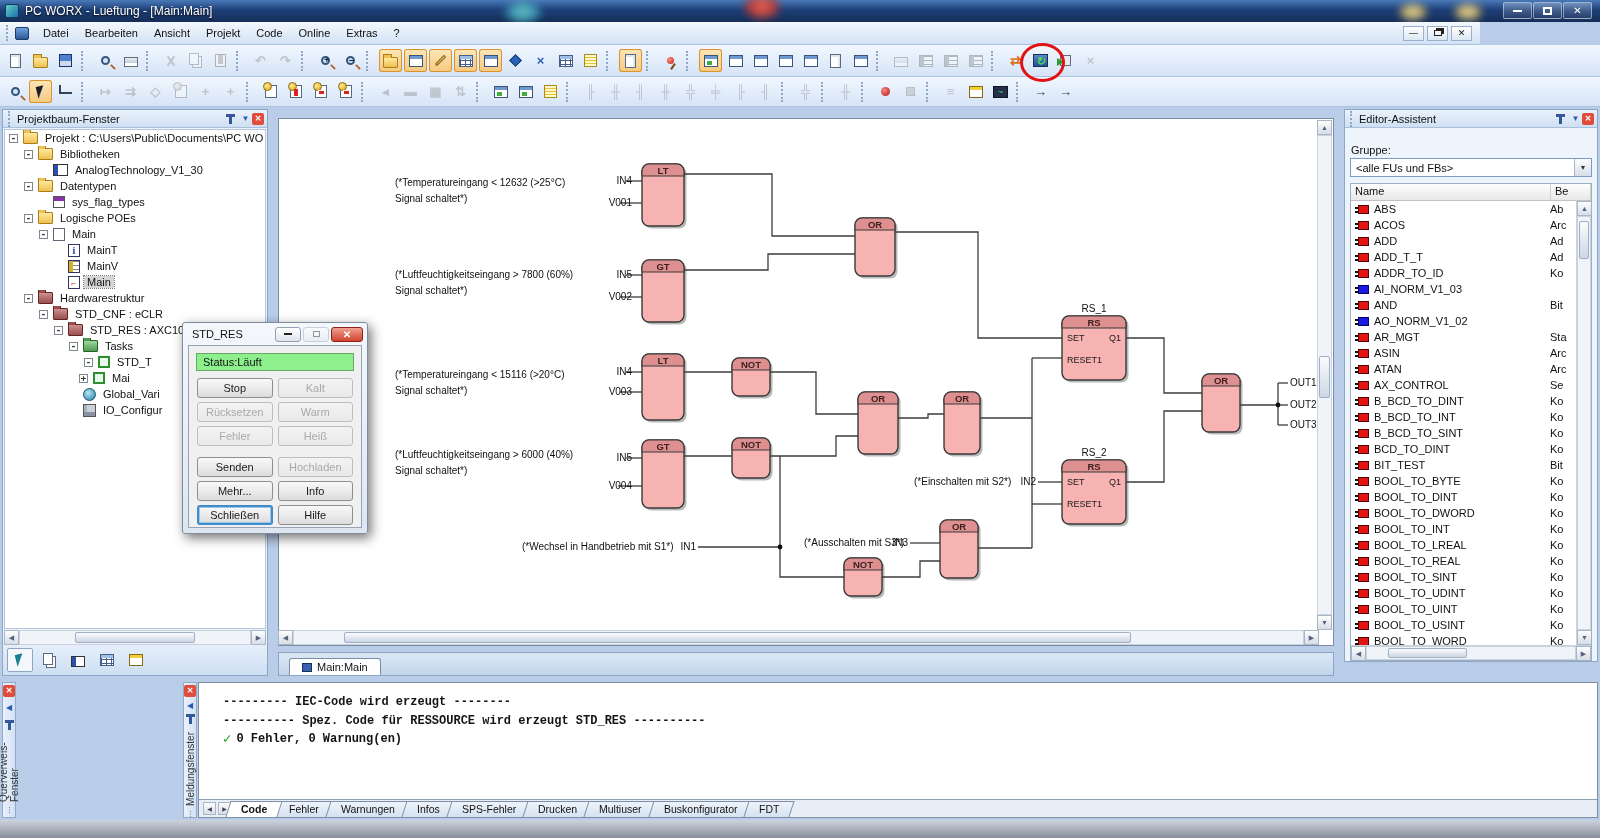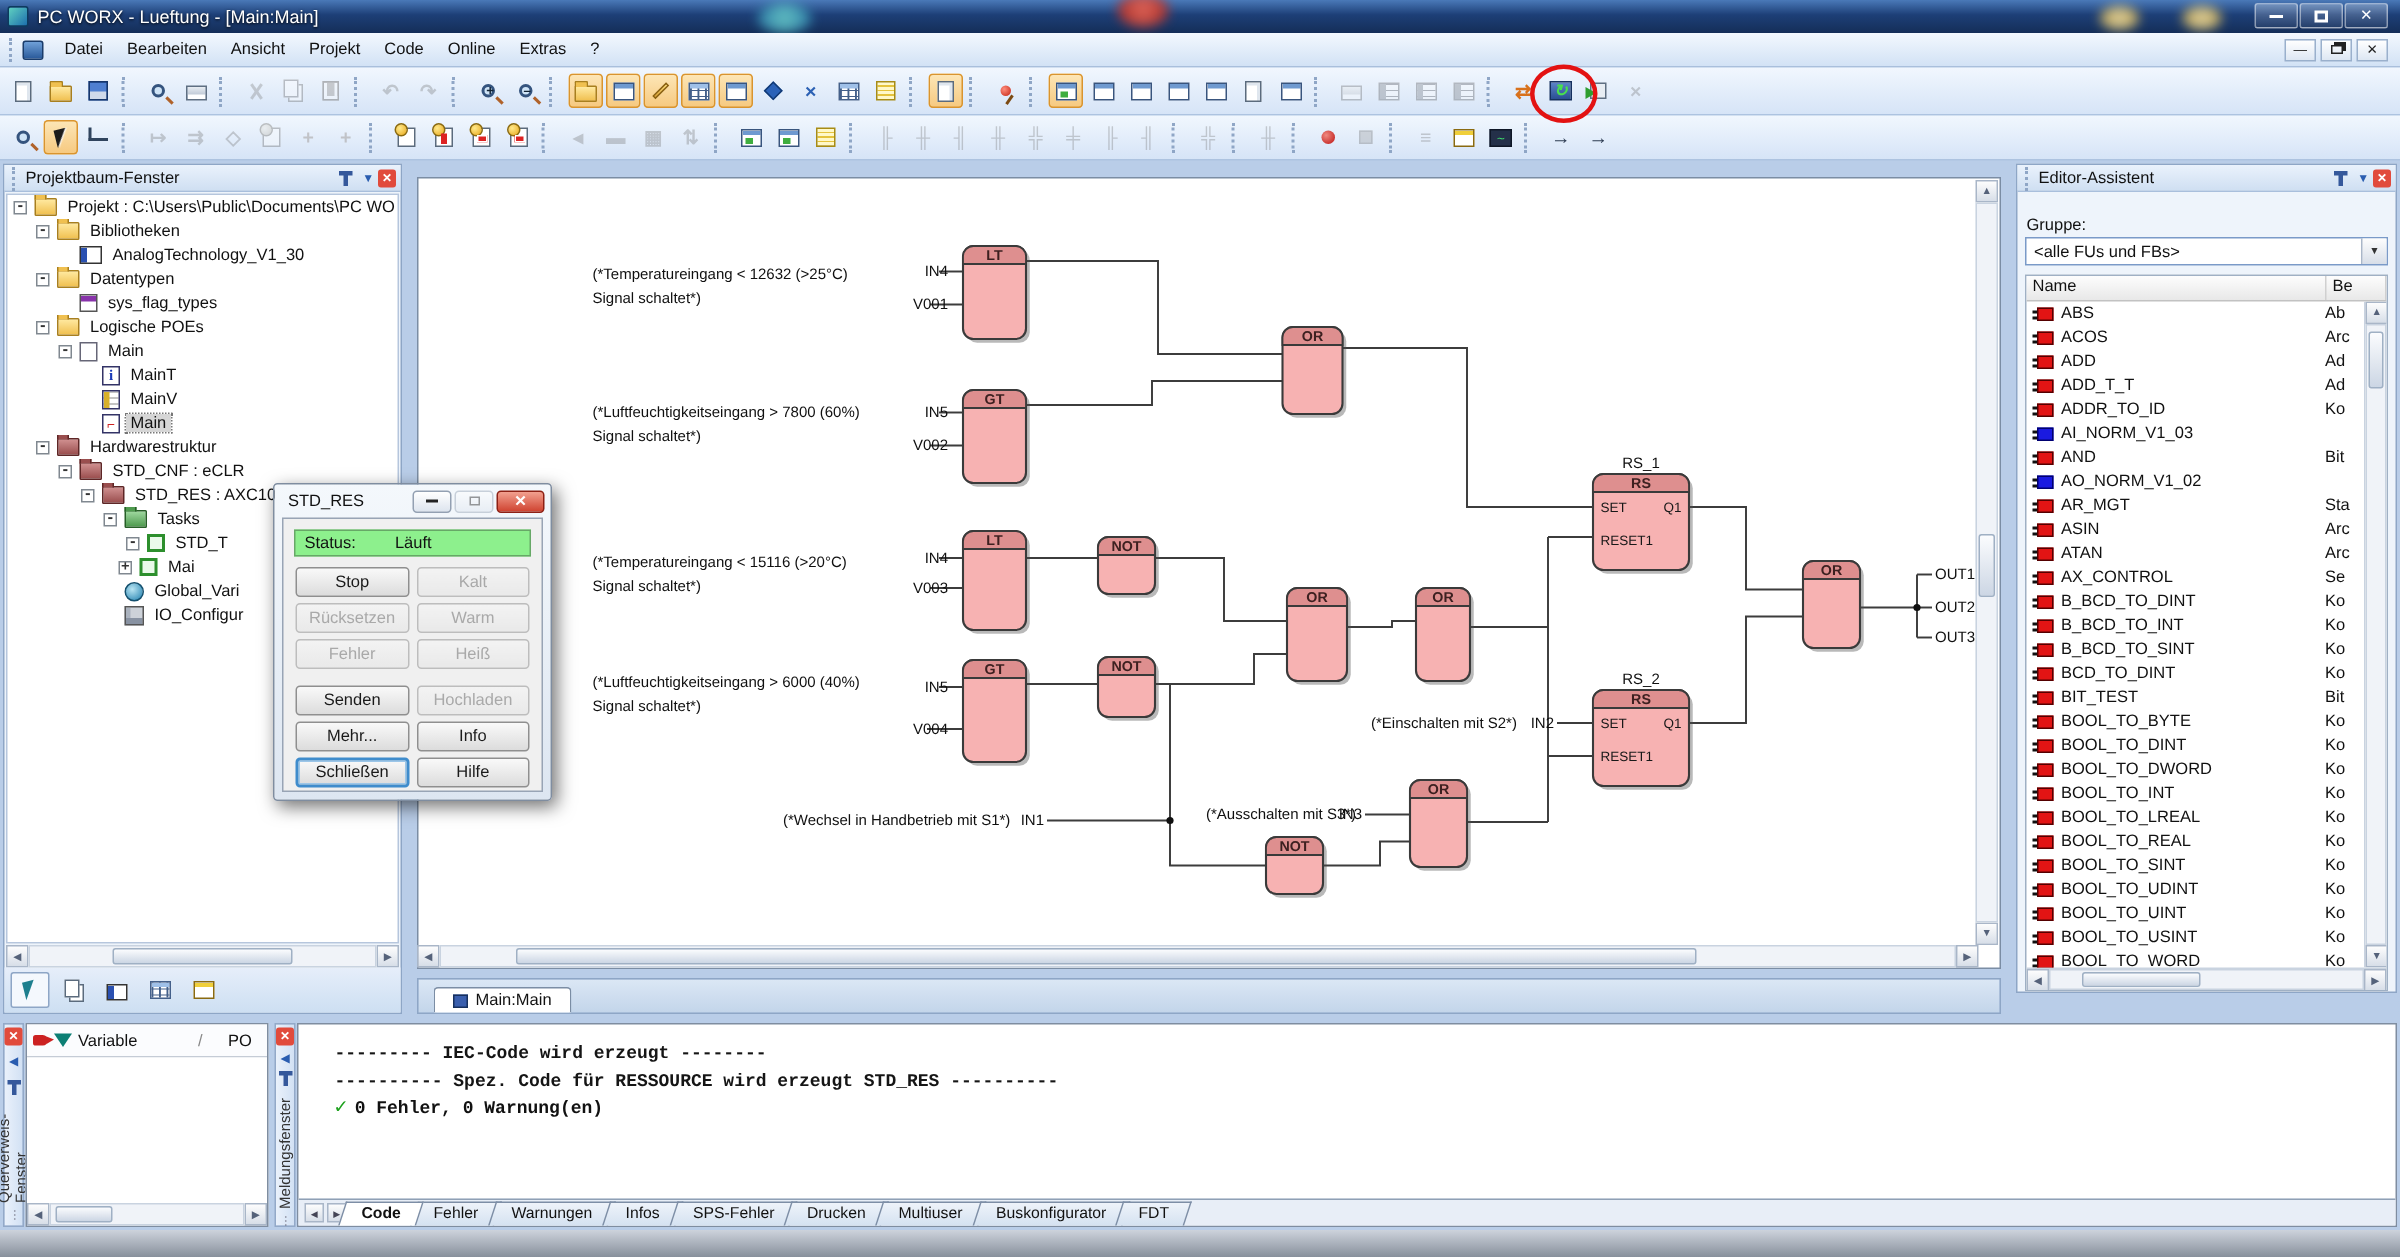--- a/index.html
+++ b/index.html
@@ -12,21 +12,21 @@
   .blob{position:absolute;border-radius:50%;filter:blur(4px);opacity:.85;pointer-events:none}
   .appico{width:14px;height:14px;border-radius:2px;background:linear-gradient(135deg,#5fd0c0,#1d6fae);border:1px solid #0d3a5e;margin-right:6px;flex:none}
   .ttext{font-size:12px;text-shadow:0 1px 2px #000;white-space:nowrap}
   .wctl{position:absolute;right:8px;top:2px;display:flex;gap:1px}
   .wbtn{width:29px;height:17px;border:1px solid rgba(255,255,255,.45);border-radius:2px;background:linear-gradient(rgba(255,255,255,.28),rgba(255,255,255,.06));display:flex;align-items:center;justify-content:center;color:#fff;font-size:10px;line-height:1}
   .wbtn i{display:block}
   .i-min{width:9px;height:2px;background:#fff}
   .i-max{width:9px;height:8px;border:2px solid #fff}
 
   
-  .menubar{position:absolute;left:0;top:22px;width:1600px;height:23px;background:linear-gradient(#f3f8fe,#d2e2f5);border-bottom:1px solid #a9bfdc;display:flex;align-items:center;padding-left:4px}
+  .menubar{position:absolute;left:0;top:22px;width:1480px;height:23px;background:linear-gradient(#f3f8fe,#d2e2f5);border-bottom:1px solid #a9bfdc;display:flex;align-items:center;padding-left:4px}
   .grip{width:4px;height:16px;border-left:2px dotted #8fa6c6;margin:0 5px 0 2px}
   .mico{width:14px;height:13px;background:linear-gradient(#6fa0d8,#2a5a9a);border:1px solid #1a3c6a;border-radius:2px;margin-right:6px}
   .mitem{padding:3px 8px;border-radius:2px;color:#101010}
   .mdictl{margin-left:auto;display:flex;gap:3px;padding-right:8px}
   .mdibtn{width:21px;height:15px;border:1px solid #9ab0cc;background:linear-gradient(#fff,#dde7f3);display:flex;align-items:center;justify-content:center;color:#222;font-size:9px}
   .i-rest{width:8px;height:6px;border:1px solid #222;box-shadow:2px -2px 0 -0px #222}
 
   
   .tb{position:absolute;left:0;width:1600px;display:flex;align-items:center;background:linear-gradient(#f1f7fe,#d6e4f7);border-bottom:1px solid #adc3e0;padding:1px 3px}
   .tb1{top:45px;height:32px}.tb2{top:77px;height:30px}
@@ -175,21 +175,21 @@
   #dlg{position:absolute;left:182px;top:322px;width:186px;height:212px;z-index:40;background:linear-gradient(#f4f8fc,#dde6f1);border:1px solid #7f8da0;border-radius:3px;box-shadow:3px 4px 12px rgba(0,0,0,.55)}
   .dtitle{height:22px;display:flex;align-items:center;padding:0 4px 0 9px;font-size:11px;color:#111}
   .dtitle .cap{flex:1}
   .dtb{width:26px;height:15px;border:1px solid #93a0b2;border-radius:3px;background:linear-gradient(#ffffff,#dde4ee);display:flex;align-items:center;justify-content:center;margin-left:2px}
   .dtb i{width:8px;height:2px;background:#222;display:block}
   .dtb.drest{opacity:.45}
   .dtb.drest i{width:7px;height:6px;border:1px solid #222;background:none}
   .dtb.dclose{width:32px;background:linear-gradient(#f2a08f,#cf4330);border-color:#8d2014;color:#fff;font-weight:bold;font-size:10px}
   .dbody{position:absolute;left:5px;right:5px;top:22px;bottom:5px;background:#f0f0f0;border:1px solid #98a4b5;padding:5px 0 0}
   .dstatus{margin:2px 7px 7px;height:18px;background:#8df08d;border:1px solid #67a867;display:flex;align-items:center;font-size:11px;padding:0 6px}
-  .dstatus .sv{margin-left:26px}
+  .dstatus .sv{}
   .btngrid{display:grid;grid-template-columns:1fr 1fr;gap:4px 5px;padding:0 8px}
   .dbtn{height:20px;font-size:11px;font-family:"Liberation Sans",sans-serif;border:1px solid #8f8f8f;border-radius:3px;background:linear-gradient(#f9f9f9,#dcdcdc);color:#1a1a1a}
   .dbtn.dis{color:#a9a9a9;border-color:#bdbdbd;background:linear-gradient(#f3f3f3,#e9e9e9)}
   .dbtn.focus{border:2px solid #3f8ccc;box-shadow:inset 0 0 0 1px #9cc6e8}
   .dbtn.sp{visibility:hidden;height:3px;border:none}
 
   
   .vstrip{position:absolute;width:14px;background:linear-gradient(90deg,#eaf1fb,#d2e1f4);border:1px solid #93a9c8;display:flex;flex-direction:column;align-items:center;padding:2px 0;gap:4px}
   .vtext{writing-mode:vertical-rl;transform:rotate(180deg);font-size:10px;color:#333;margin-top:4px;flex:1}
   .vdots{color:#667;font-size:8px;letter-spacing:1px;transform:rotate(90deg)}
@@ -1332,37 +1332,20 @@
 
   <div class="vstrip" style="left:2px;top:682px;height:136px">
     <span class="pclose">✕</span>
     <span class="pbtn" style="margin:0">◀</span>
     <span class="pbtn" style="margin:0">
         <i class="pinh"></i>
       </span>
     <span class="vtext">Querverweis-Fenster</span>
     <span class="vdots">⋯</span>
   </div>
-  <div id="varpanel">
-    <div class="varhead">
-      <i class="hand"></i>
-      <i class="funnel"></i>
-      <span class="vh-var">Variable</span>
-      <span class="vh-sl">/</span>
-      <span class="vh-po">PO</span>
-    </div>
-    <div class="varbody"></div>
-    <div class="hsb">
-      <span class="sbtn">◀</span>
-      <span class="strack">
-          <span class="sthumb" style="left:2%;width:30%"></span>
-        </span>
-      <span class="sbtn">▶</span>
-    </div>
-  </div>
 
   <div class="vstrip" style="left:183px;top:682px;height:136px">
     <span class="pclose">✕</span>
     <span class="pbtn" style="margin:0">◀</span>
     <span class="pbtn" style="margin:0">
         <i class="pinh"></i>
       </span>
     <span class="vtext">Meldungsfenster</span>
     <span class="vdots">⋯</span>
   </div>

